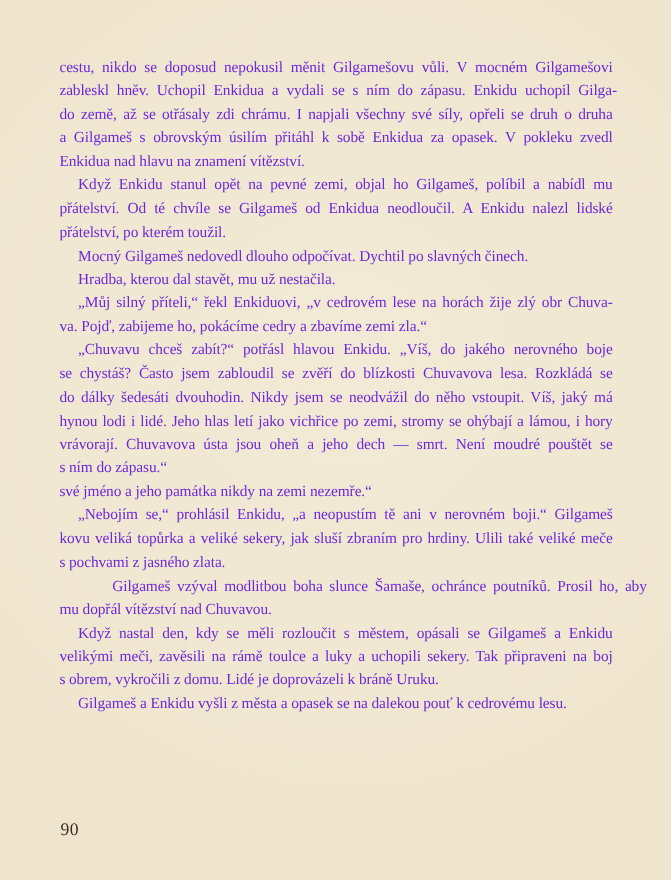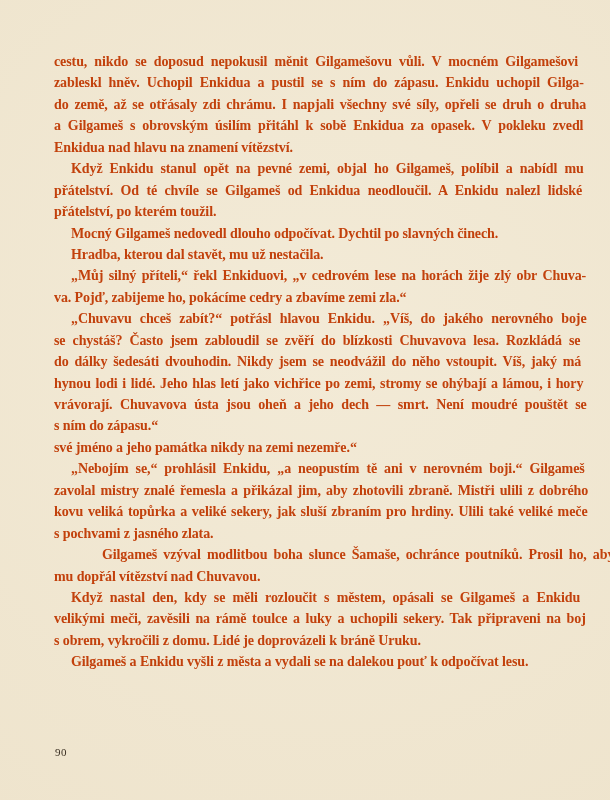--- a/index.html
+++ b/index.html
@@ -14,54 +14,53 @@
     background:
       radial-gradient(145% 110% at 52% 42%, rgba(255,255,255,0.06) 0%, rgba(198,172,124,0.10) 78%, rgba(188,160,112,0.20) 100%),
       #f2e9d4;
     font-family: "Liberation Serif", "DejaVu Serif", serif;
   }
   .page-text {
     position: absolute;
     left: 54px;
     top: 51px;
     width: 503px;
-    color: #c2410c;
-    font-weight: bold;
+    color: #6d28d9;
   }
   .paragraph { margin: 0; padding: 0; }
   .text-line {
     height: 21.45px;
     line-height: 21.45px;
     font-size: 14px;
     letter-spacing: -0.1px;
     white-space: nowrap;
     overflow: visible;
   }
   .text-line .line-inner {
     display: inline-block;
     transform-origin: 0 50%;
     white-space: nowrap;
   }
   .text-line.indent { padding-left: 17px; }
   .page-number {
     position: absolute;
     left: 55px;
     top: 746px;
-    font-size: 11px;
+    font-size: 16px;
     color: #3a2f22;
     letter-spacing: 0.5px;
   }
 </style>
 </head>
 <body>
 
 <div class="page-text" id="page-text">
     <div class="paragraph">
       <div class="text-line full"><span class="line-inner" style="word-spacing: 3.69062px; transform: none;">cestu, nikdo se doposud nepokusil měnit Gilgamešovu vůli. V mocném Gilgamešovi</span></div>
-      <div class="text-line full"><span class="line-inner" style="word-spacing: 3.70312px; transform: none;">zableskl hněv. Uchopil Enkidua a pustil se s ním do zápasu. Enkidu uchopil Gilga-</span></div>
+      <div class="text-line full"><span class="line-inner" style="word-spacing: 3.70312px; transform: none;">zableskl hněv. Uchopil Enkidua a vydali se s ním do zápasu. Enkidu uchopil Gilga-</span></div>
       <div class="text-line full"><span class="line-inner" style="word-spacing: 2.41211px; transform: none;">do země, až se otřásaly zdi chrámu. I napjali všechny své síly, opřeli se druh o druha</span></div>
       <div class="text-line full"><span class="line-inner" style="word-spacing: 3.56731px; transform: none;">a Gilgameš s obrovským úsilím přitáhl k sobě Enkidua za opasek. V pokleku zvedl</span></div>
       <div class="text-line last"><span class="line-inner" style="word-spacing: 0px; transform: none;">Enkidua nad hlavu na znamení vítězství.</span></div>
     </div>
     <div class="paragraph">
       <div class="text-line indent full"><span class="line-inner" style="word-spacing: 3.67188px; transform: none;">Když Enkidu stanul opět na pevné zemi, objal ho Gilgameš, políbil a nabídl mu</span></div>
       <div class="text-line full"><span class="line-inner" style="word-spacing: 3.97786px; transform: none;">přátelství. Od té chvíle se Gilgameš od Enkidua neodloučil. A Enkidu nalezl lidské</span></div>
       <div class="text-line last"><span class="line-inner" style="word-spacing: 0px; transform: none;">přátelství, po kterém toužil.</span></div>
     </div>
     <div class="paragraph">
@@ -80,31 +79,30 @@
       <div class="text-line full"><span class="line-inner" style="word-spacing: 2.4399px; transform: none;">do dálky šedesáti dvouhodin. Nikdy jsem se neodvážil do něho vstoupit. Víš, jaký má</span></div>
       <div class="text-line full"><span class="line-inner" style="word-spacing: 1.20772px; transform: none;">hynou lodi i lidé. Jeho hlas letí jako vichřice po zemi, stromy se ohýbají a lámou, i hory</span></div>
       <div class="text-line full"><span class="line-inner" style="word-spacing: 4.09014px; transform: none; text-align: right;">vrávorají. Chuvavova ústa jsou oheň a jeho dech — smrt. Není moudré pouštět se</span></div>
       <div class="text-line last"><span class="line-inner" style="word-spacing: 0px; transform: none;">s ním do zápasu.“</span></div>
     </div>
     <div class="paragraph">
       <div class="text-line last"><span class="line-inner" style="word-spacing: 0px; transform: none;">své jméno a jeho památka nikdy na zemi nezemře.“</span></div>
     </div>
     <div class="paragraph">
       <div class="text-line indent full"><span class="line-inner" style="word-spacing: 3.60795px; transform: none;">„Nebojím se,“ prohlásil Enkidu, „a neopustím tě ani v nerovném boji.“ Gilgameš</span></div>
-      <div class="text-line full"><span class="line-inner" style="word-spacing: 1.84615px; transform: none;">zavolal mistry znalé řemesla a přikázal jim, aby zhotovili zbraně. Mistři ulili z dobrého</span></div>
       <div class="text-line full"><span class="line-inner" style="word-spacing: 1.37054px; transform: none;">kovu veliká topůrka a veliké sekery, jak sluší zbraním pro hrdiny. Ulili také veliké meče</span></div>
       <div class="text-line last"><span class="line-inner" style="word-spacing: 0px; transform: none;">s pochvami z jasného zlata.</span></div>
     </div>
     <div class="paragraph">
       <div class="text-line indent full"><span class="line-inner" style="word-spacing: 2.69219px; transform: none; margin-left: 31px;">Gilgameš vzýval modlitbou boha slunce Šamaše, ochránce poutníků. Prosil ho, aby</span></div>
       <div class="text-line last"><span class="line-inner" style="word-spacing: 0px; transform: none;">mu dopřál vítězství nad Chuvavou.</span></div>
     </div>
     <div class="paragraph">
       <div class="text-line indent full"><span class="line-inner" style="word-spacing: 3.85216px; transform: none;">Když nastal den, kdy se měli rozloučit s městem, opásali se Gilgameš a Enkidu</span></div>
       <div class="text-line full"><span class="line-inner" style="word-spacing: 2.31808px; transform: none;">velikými meči, zavěsili na rámě toulce a luky a uchopili sekery. Tak připraveni na boj</span></div>
       <div class="text-line last"><span class="line-inner" style="word-spacing: 0px; transform: none;">s obrem, vykročili z domu. Lidé je doprovázeli k bráně Uruku.</span></div>
     </div>
     <div class="paragraph">
-      <div class="text-line indent last"><span class="line-inner" style="word-spacing: 0px; transform: none;">Gilgameš a Enkidu vyšli z města a vydali se na dalekou pouť k odpočívat lesu.</span></div>
+      <div class="text-line indent last"><span class="line-inner" style="word-spacing: 0px; transform: none;">Gilgameš a Enkidu vyšli z města a opasek se na dalekou pouť k cedrovému lesu.</span></div>
     </div>
   </div>
 
 <div class="page-number">90</div>
 
 </body></html>

